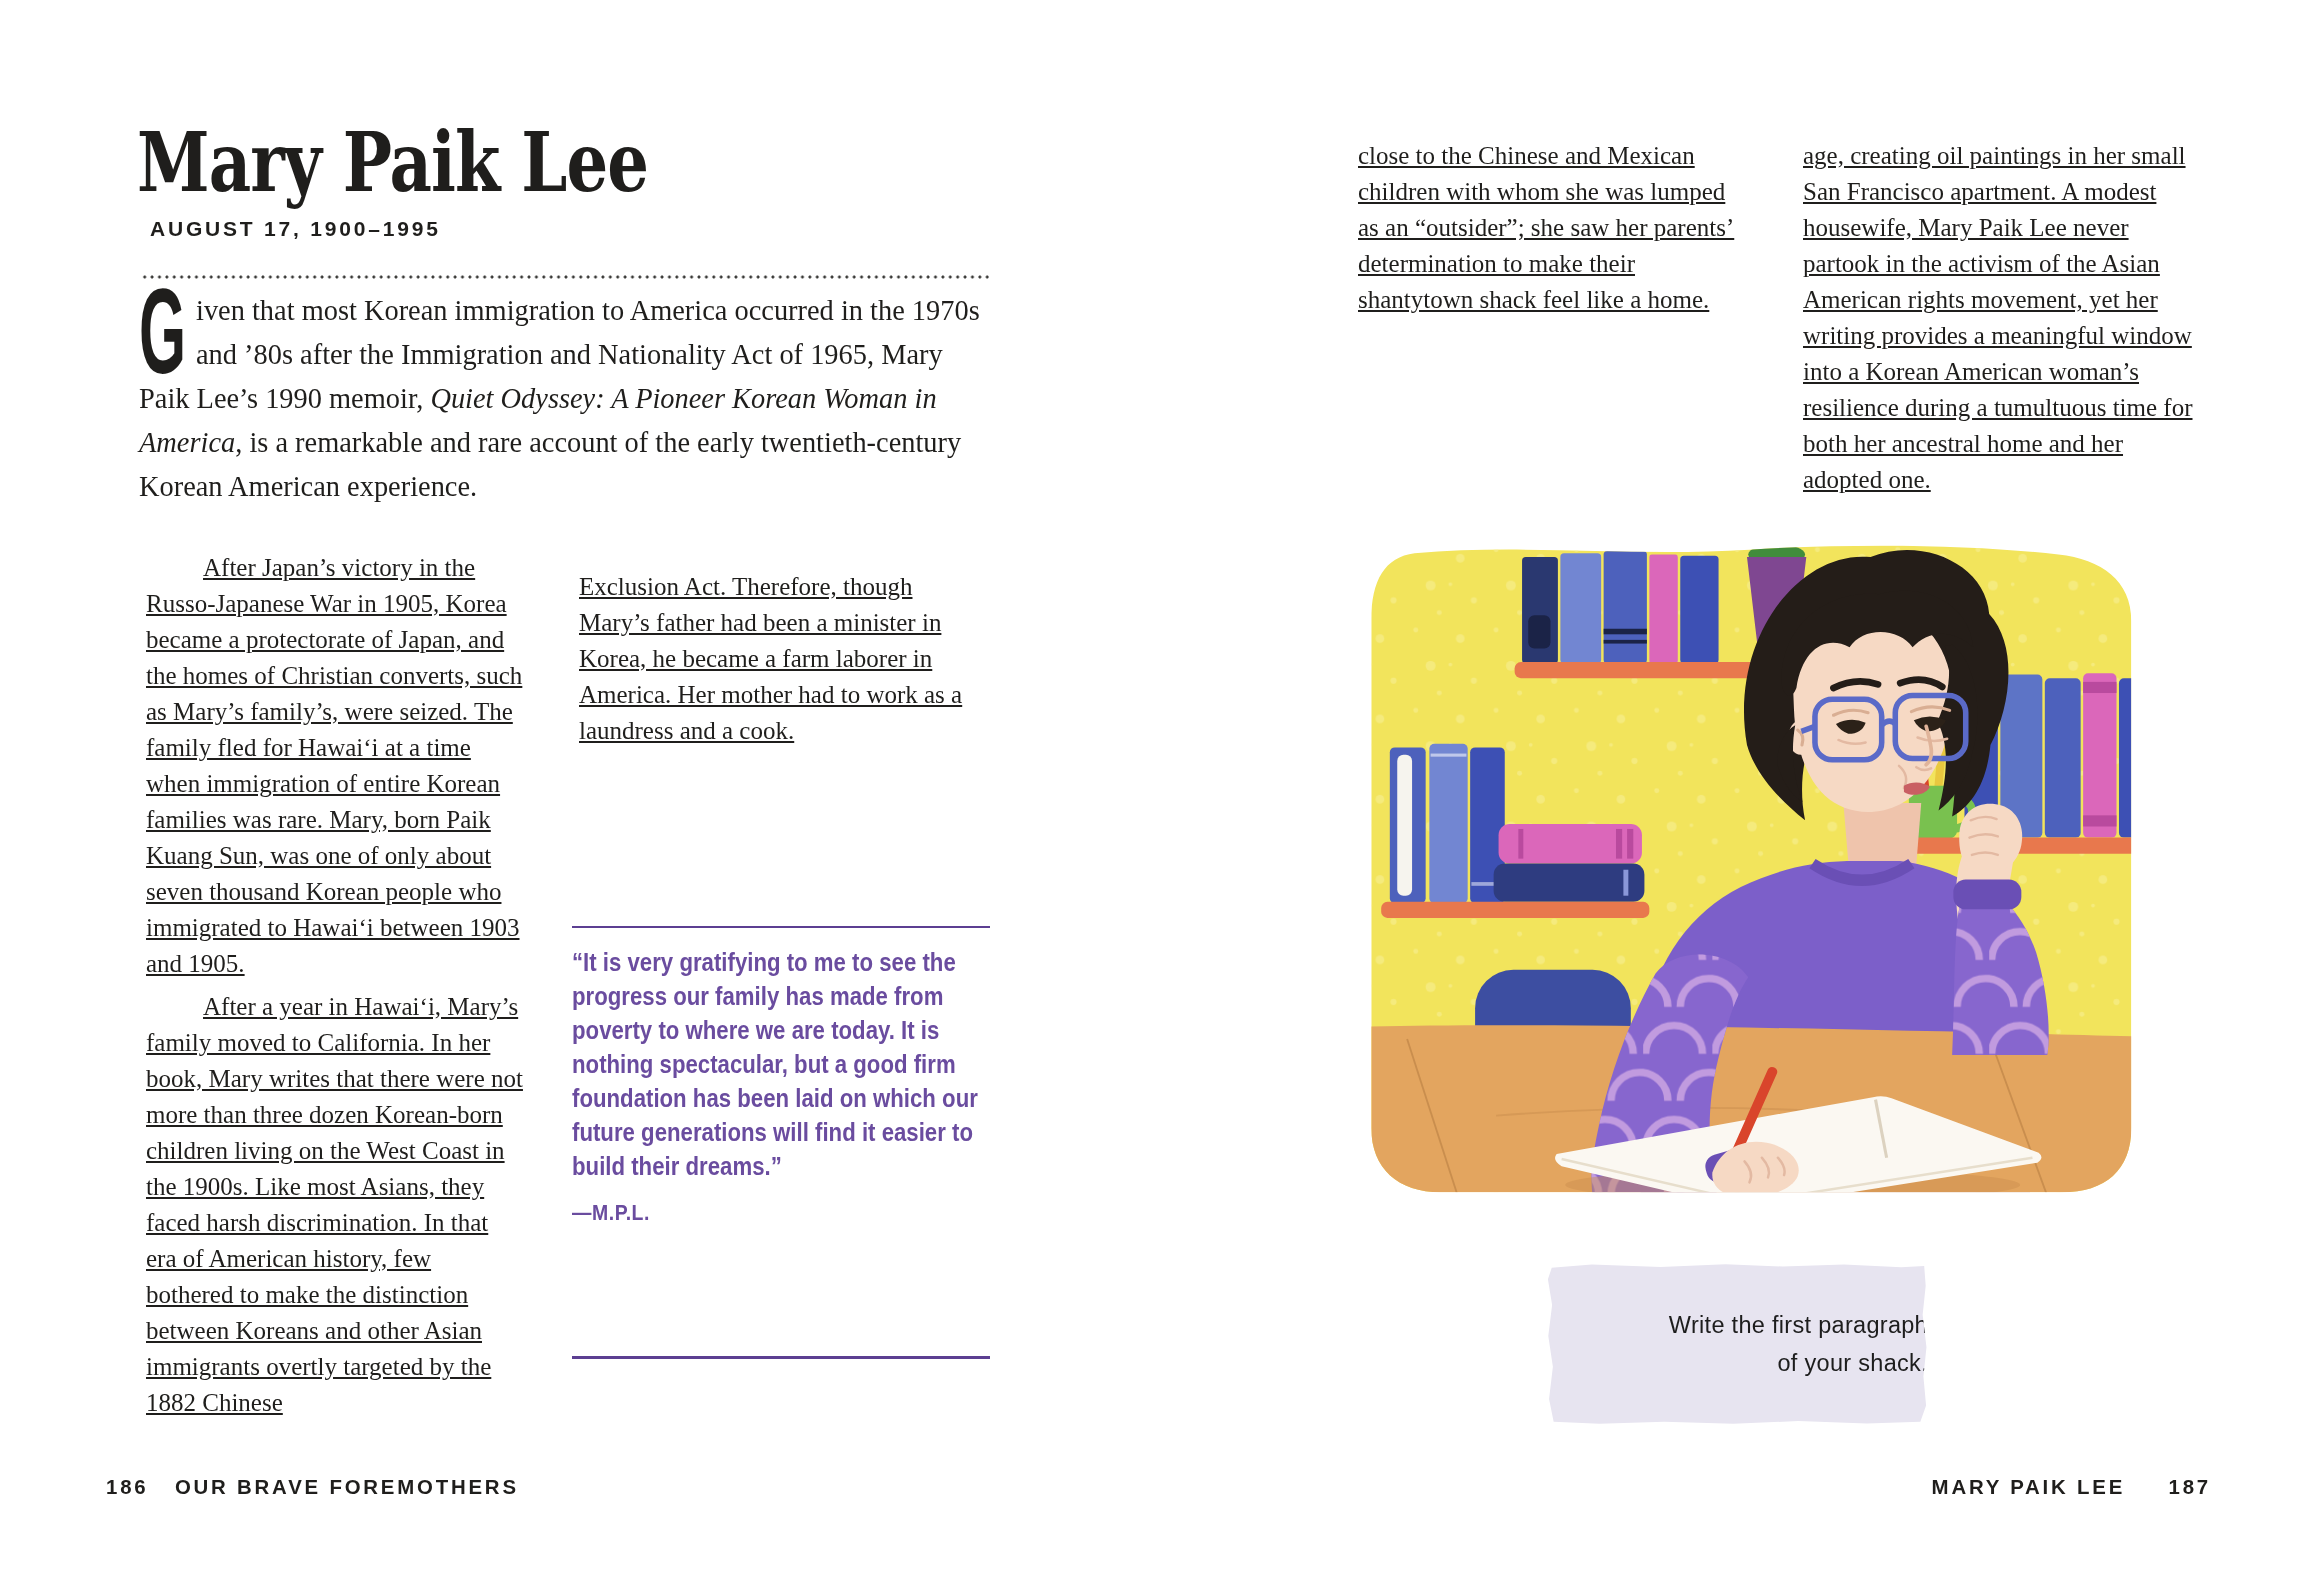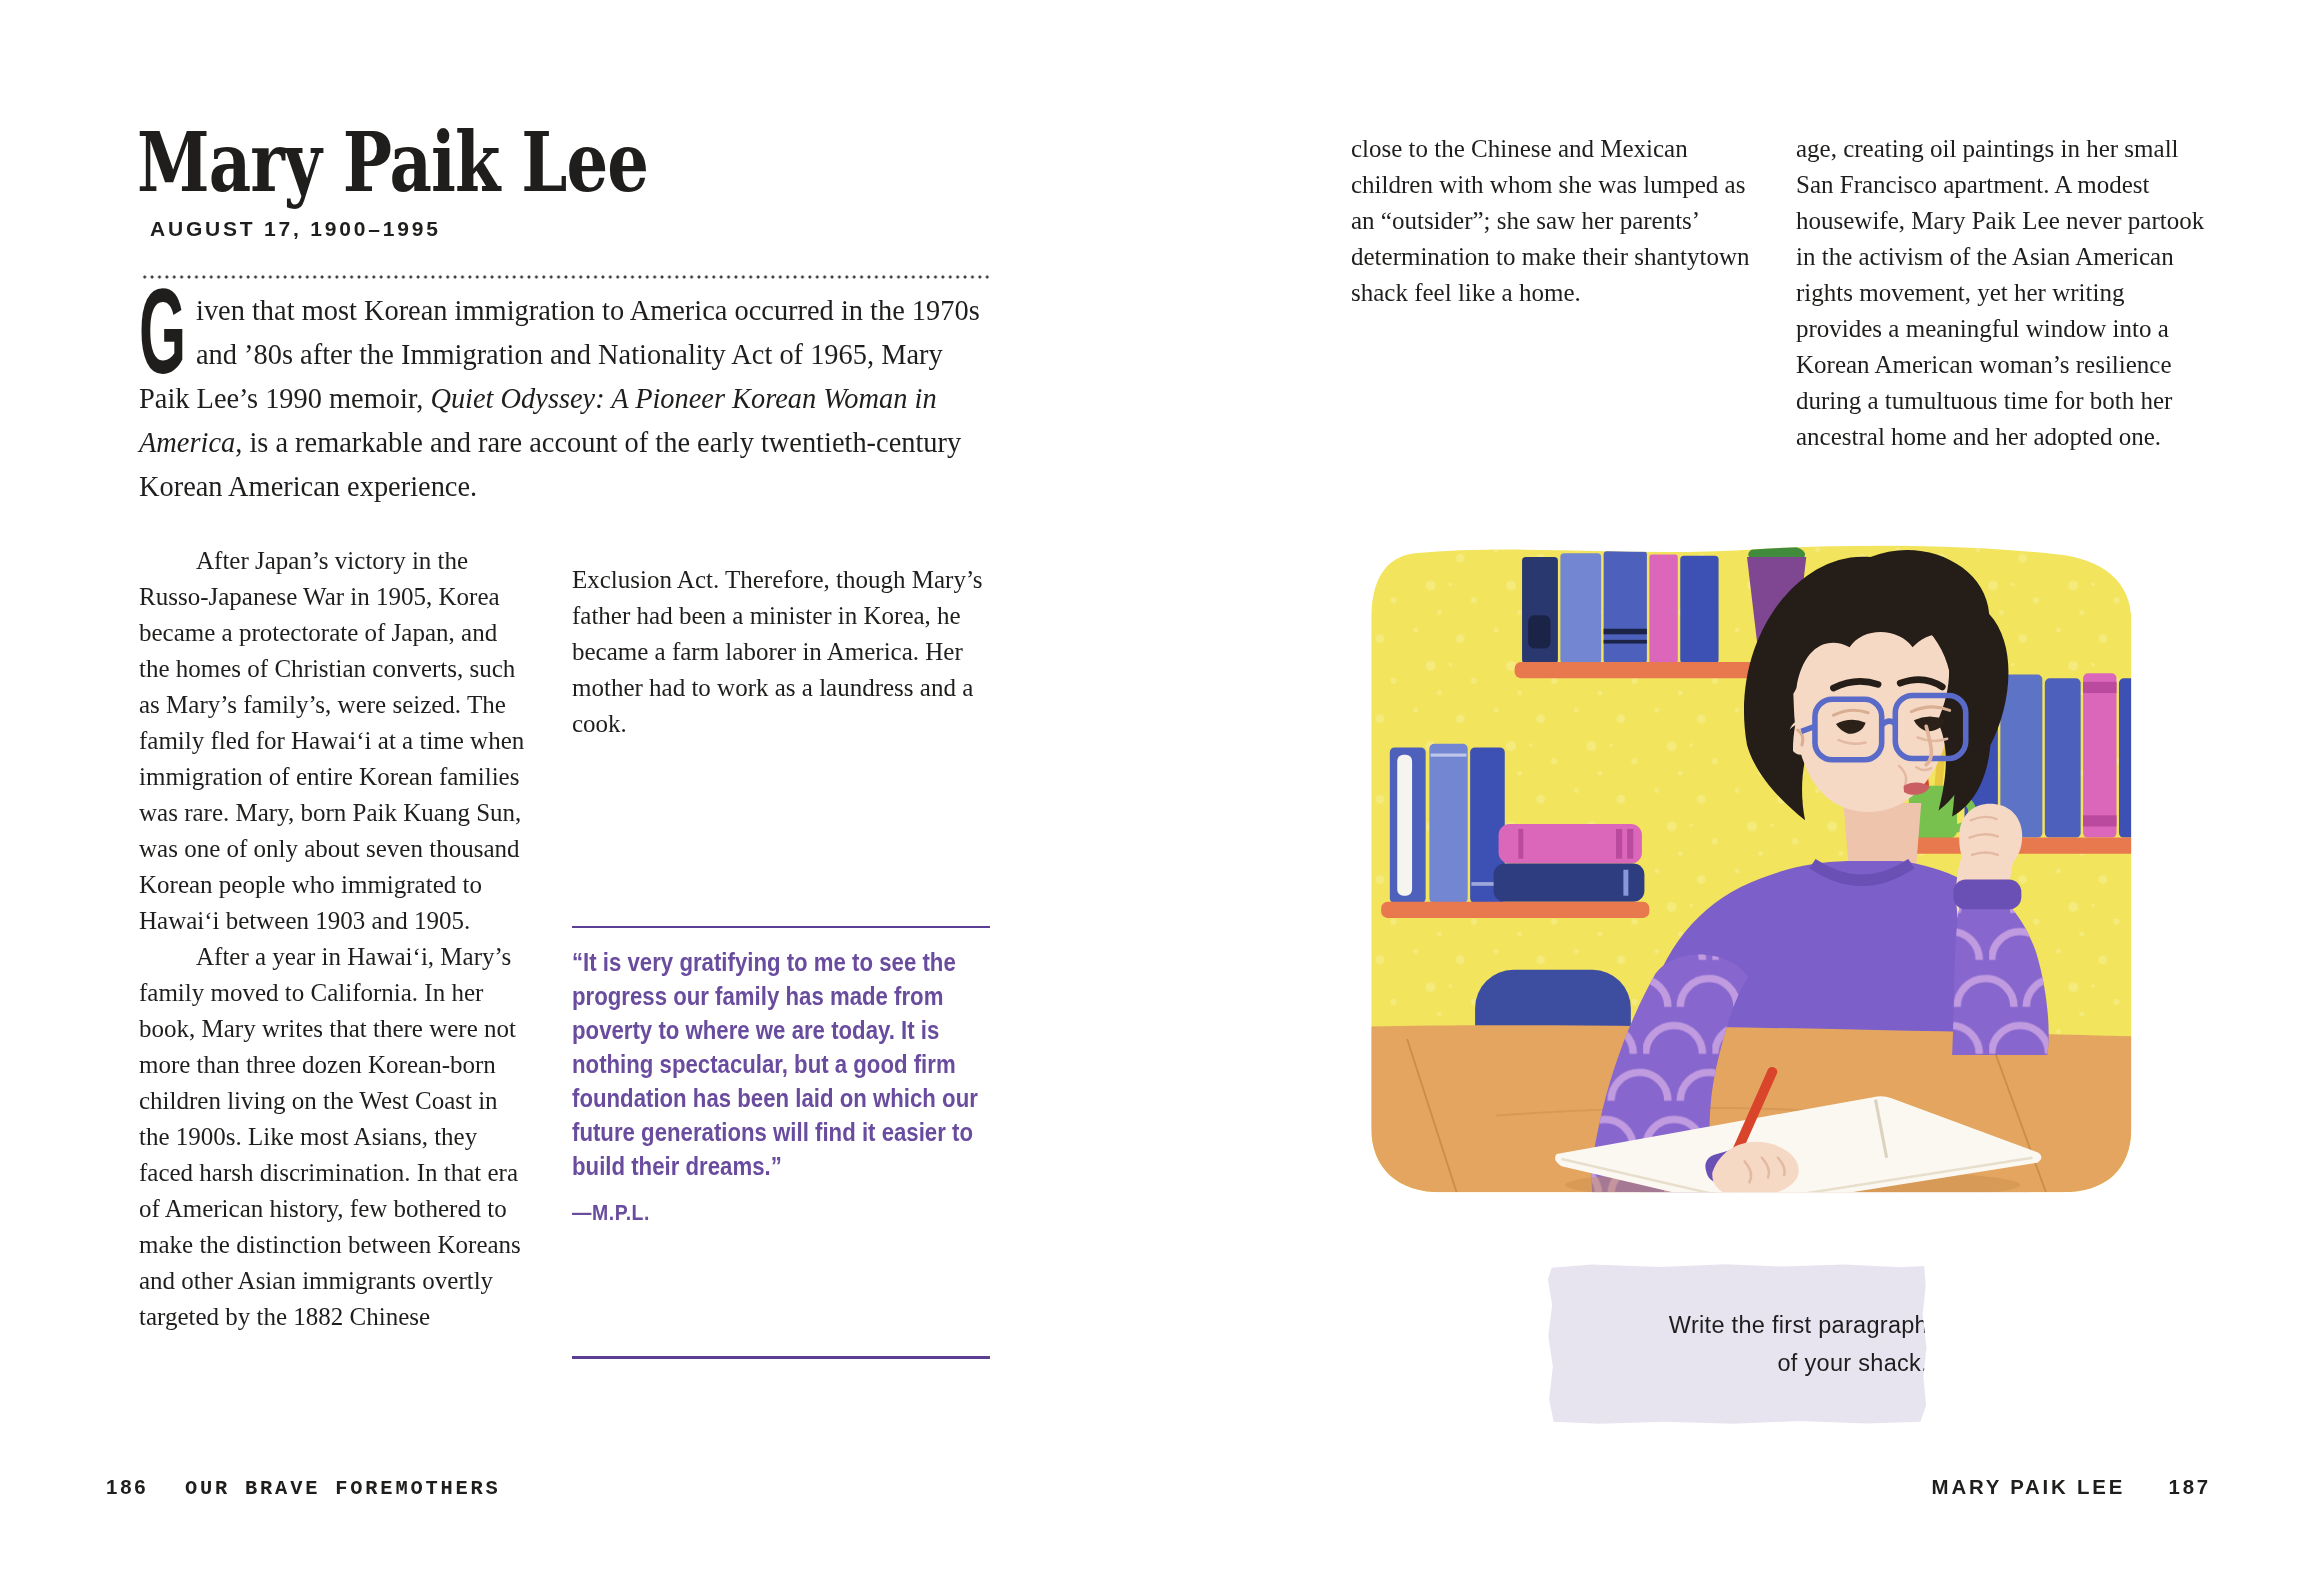--- a/index.html
+++ b/index.html
@@ -25,39 +25,39 @@
          letter-spacing:2.8px;}
   .dotted{position:absolute;left:141px;top:275px;width:848px;height:3.7px;
           background-image:radial-gradient(circle, #3A3A38 1.3px, transparent 1.6px);
           background-size:7.4px 3.7px;background-repeat:repeat-x;background-position:0 center;}
   .intro{position:absolute;left:139px;top:289px;width:861px;font-size:28.4px;line-height:44px;}
   .intro i{font-style:italic;}
   .dropcap{float:left;width:57px;height:88px;overflow:visible;}
   .dropcap-glyph{display:block;font:700 121px/1 "Liberation Sans", sans-serif;
                  transform:scaleX(.5);transform-origin:left top;margin-top:-18.5px;}
   .col{position:absolute;font-size:25px;line-height:36px;}
-  .col p{margin:0;}
+  .col p{margin:7px;text-decoration:underline;}
   .col p.indent{text-indent:57px;}
   .col-l1{left:139px;top:543px;width:391px;}
   .col-l2{left:572px;top:562px;width:418px;}
   .col-r1{left:1351px;top:131px;width:408px;}
   .col-r2{left:1796px;top:131px;width:415px;}
 
   .quoteblock{position:absolute;left:572px;top:926px;width:418px;margin:0;
               border-top:2.5px solid var(--rule-purple);padding-top:17.3px;}
   .condense{width:490px;transform:scaleX(.854);transform-origin:left top;
             font:700 26px/34px "Liberation Sans", sans-serif;color:var(--quote-purple);margin:0;}
   .attribution{display:block;margin-top:18.5px;font:700 21.6px/1 "Liberation Sans", sans-serif;
                color:var(--quote-purple);letter-spacing:0.6px;transform:scaleX(.9);transform-origin:left top;}
   .rule-bottom{position:absolute;left:572px;top:1356px;width:418px;height:2.5px;background:var(--rule-purple);}
 
   .footer{position:absolute;top:1477px;font:700 20.4px/1 "Liberation Sans", sans-serif;
           letter-spacing:2.8px;white-space:nowrap;}
   .footer-left{left:106px;}
-  .footer-left .running-head{margin-left:28px;font-family:Liberation Mono, monospace;}
+  .footer-left .running-head{margin-left:18px;}
   .footer-right{right:108px;}
   .footer-right .pagenum{margin-left:35px;}
 
   
   .illustration{position:absolute;left:1366px;top:541px;width:770px;height:655px;margin:0;}
   .illustration svg{display:block;width:100%;height:100%;}
 
   .prompt-box{position:absolute;left:1546px;top:1263px;width:382px;height:162px;
               background:var(--prompt-bg);display:flex;flex-direction:column;align-items:flex-end;
               justify-content:center;text-align:center;

